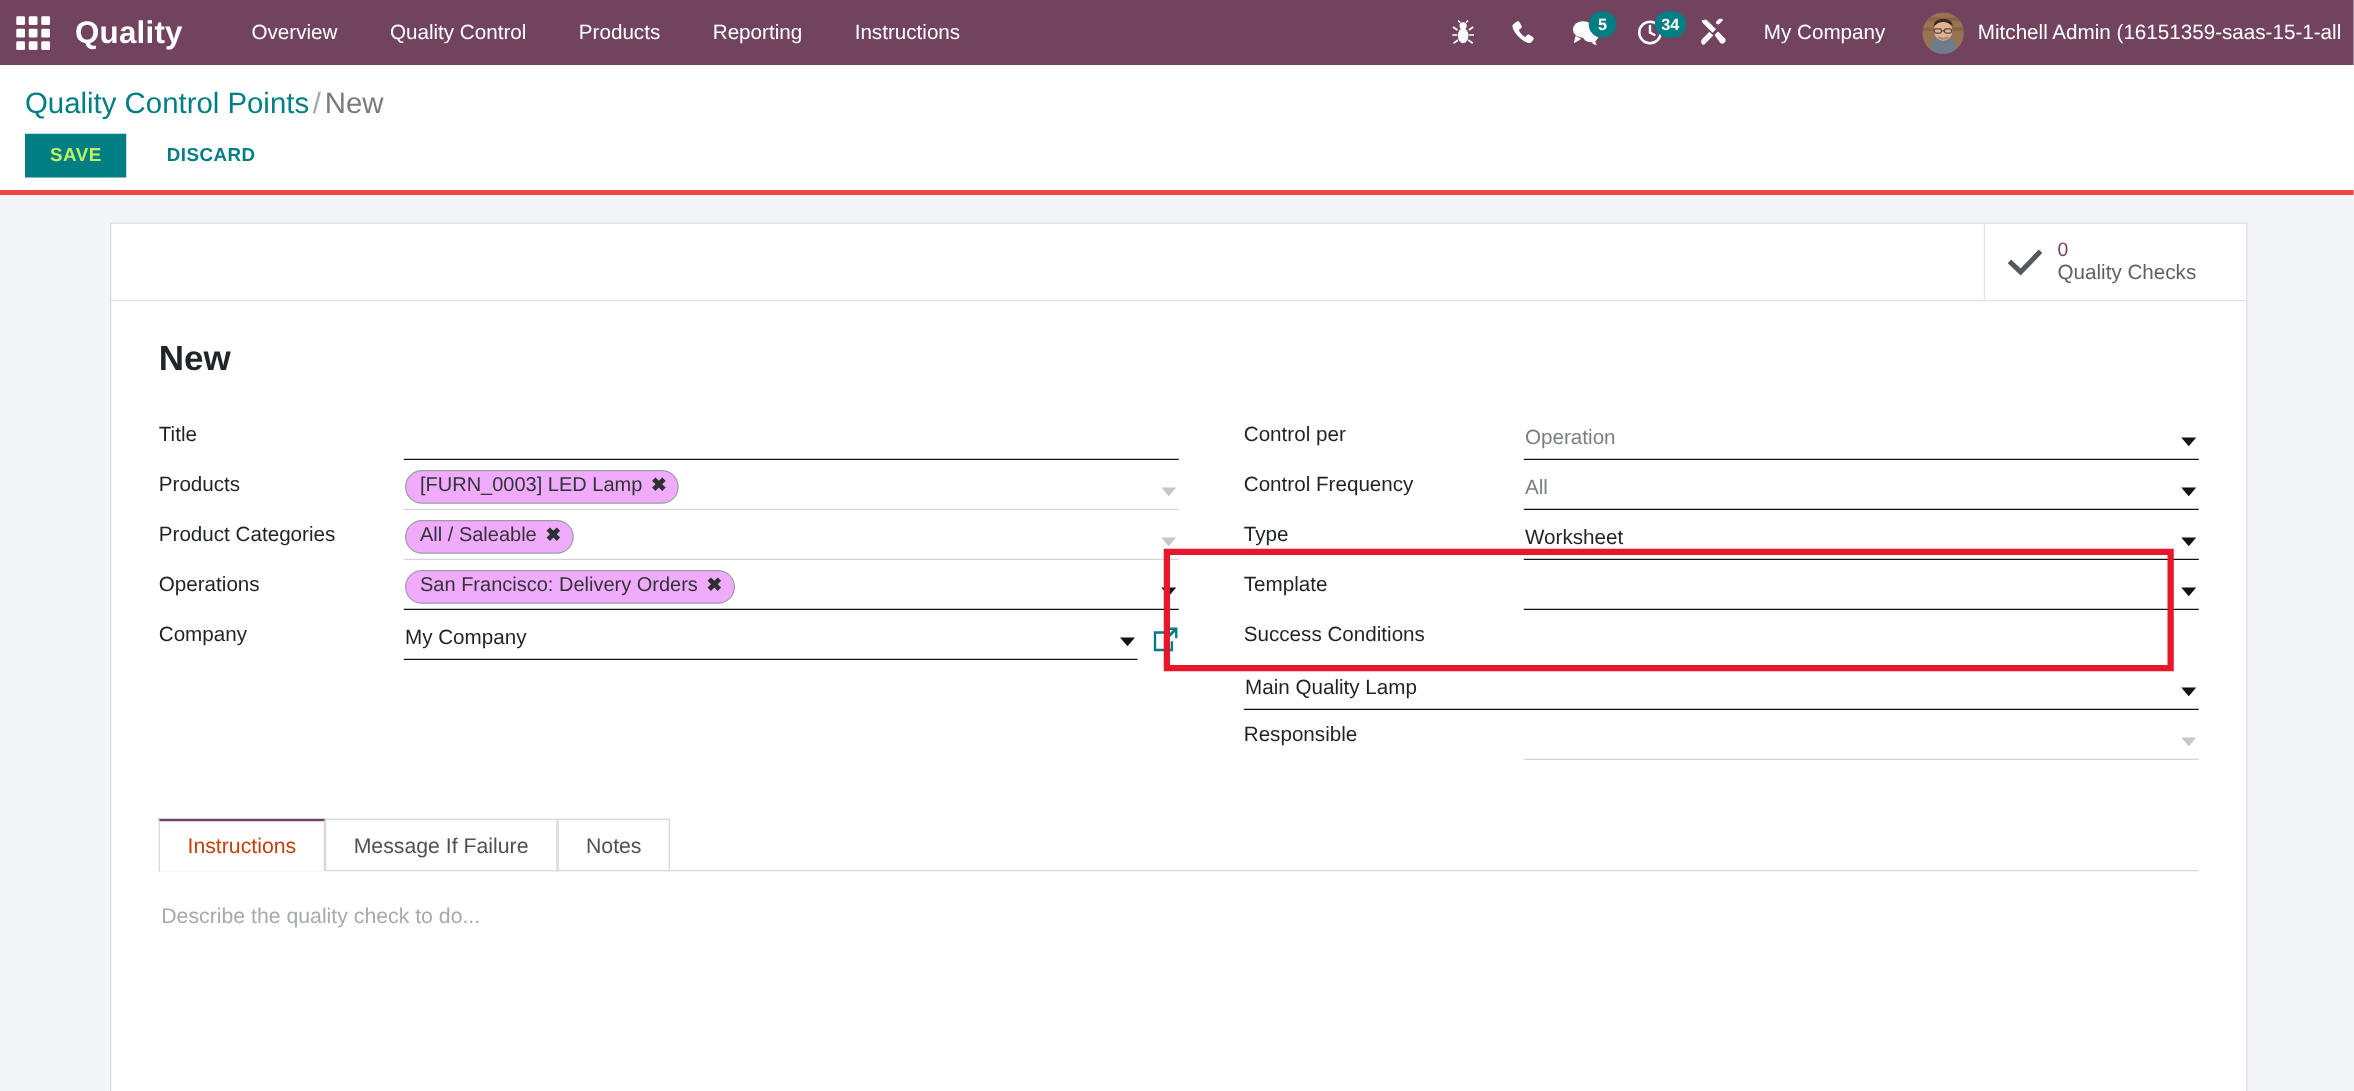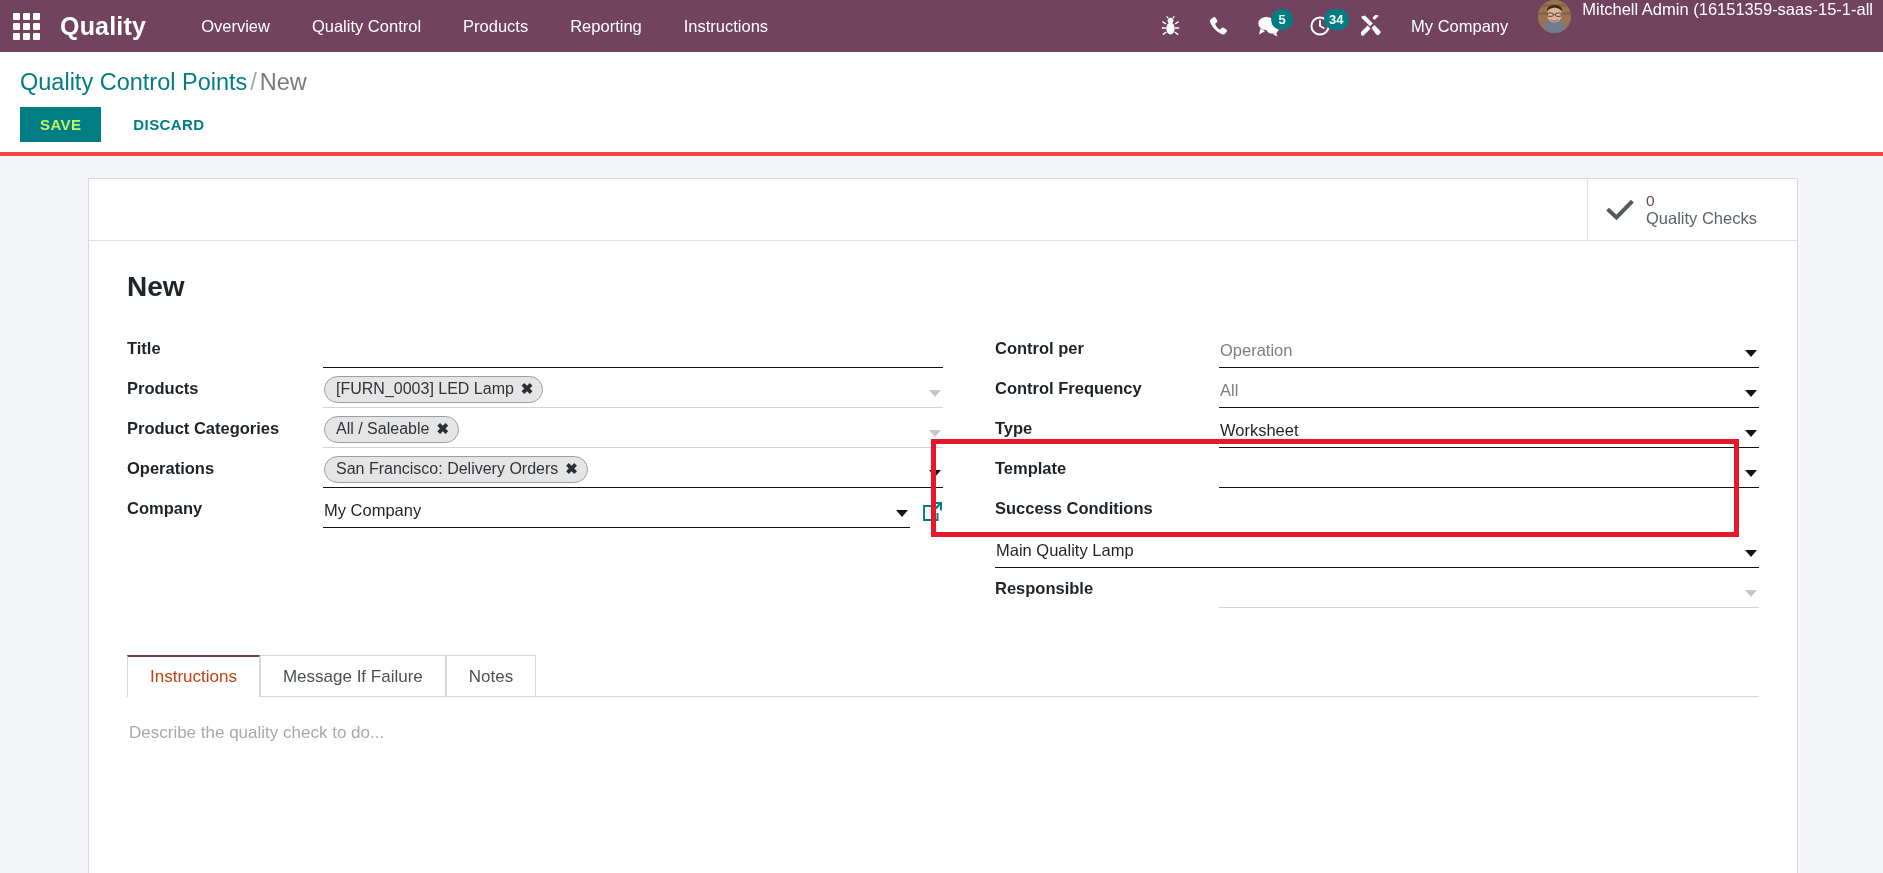--- a/index.html
+++ b/index.html
@@ -78,21 +78,21 @@
     border-radius: 11px;
     background: #017e84;
     color: #fff;
     font-size: 13px;
     font-weight: bold;
     display: flex; align-items: center; justify-content: center;
     line-height: 1;
   }
   .company-name { font-size: 16.5px; padding: 0 16px; cursor: pointer; white-space: nowrap; }
   .user-block {
-    display: flex; align-items: flex-start;
+    display: flex; align-items: center;
     padding: 0 10px 0 14px;
     height: 52px;
     cursor: pointer;
     overflow: hidden;
   }
   .avatar {
     width: 33px; height: 33px;
     border-radius: 50%;
     overflow: hidden;
     flex: 0 0 33px;
@@ -204,21 +204,21 @@
   .frow {
     display: flex;
     align-items: flex-end;
     min-height: 39px;
     margin-bottom: 1px;
   }
   .flabel {
     width: 196px;
     flex: 0 0 196px;
     font-size: 16.5px;
-    font-weight: bold;
+    font-weight: normal;
     color: #1f2327;
     line-height: 30px;
     padding-bottom: 5px;
     white-space: nowrap;
   }
   .col-right .flabel { width: 224px; flex: 0 0 224px; }
 
   .fval {
     flex: 1;
     position: relative;
@@ -257,21 +257,21 @@
 
   
   .tag {
     display: inline-flex;
     align-items: center;
     border: 1px solid #9b9fa4;
     border-radius: 14px;
     padding: 2px 9px 3px 11px;
     font-size: 16px;
     color: #303438;
-    background: #e5e5e5;
+    background: #f0abfc;
     margin-right: 5px;
     line-height: 20px;
     white-space: nowrap;
     cursor: pointer;
   }
   .tag .tag-x {
     margin-left: 7px;
     font-size: 15px;
     font-weight: bold;
     color: #2c3034;

